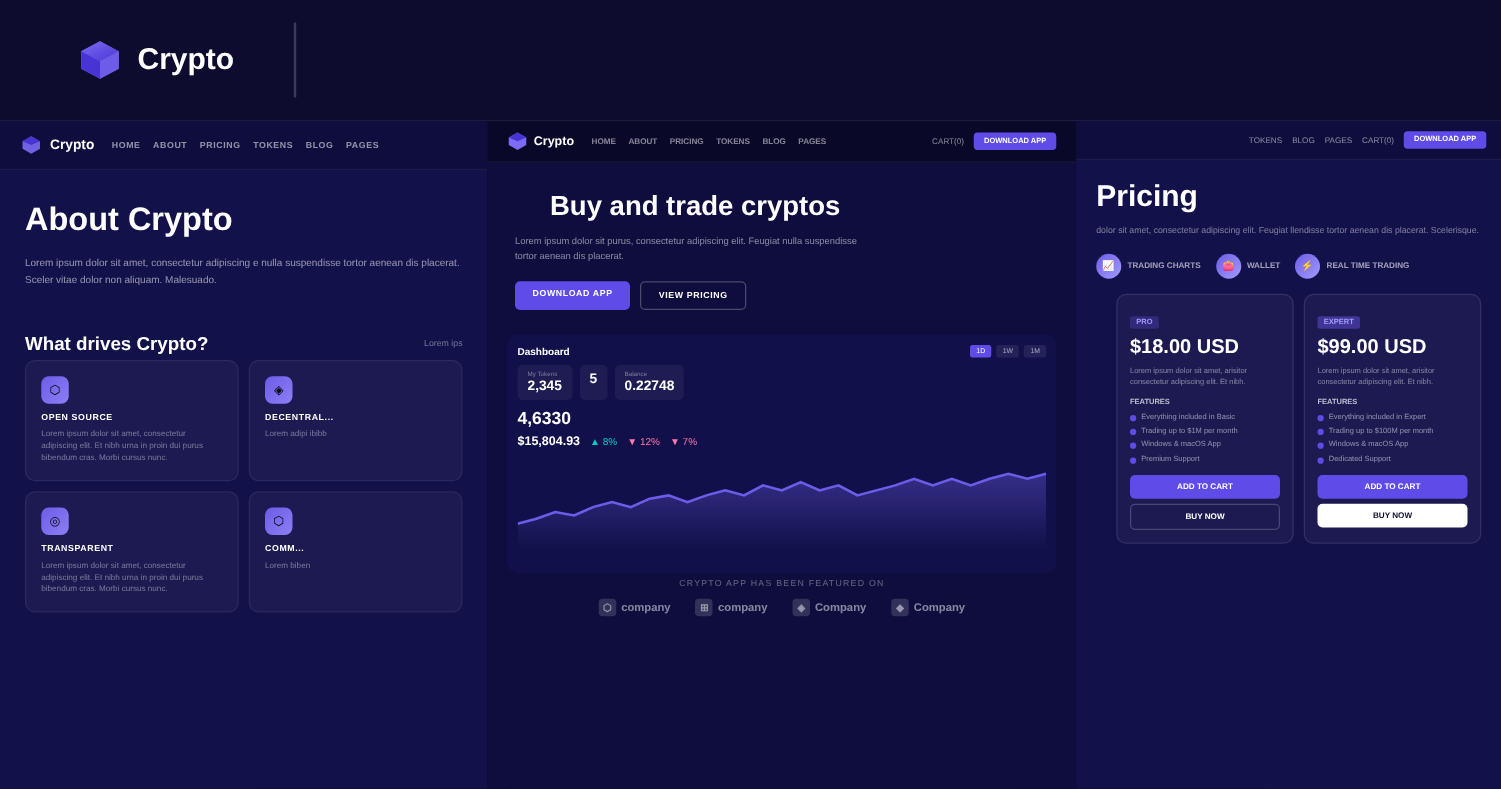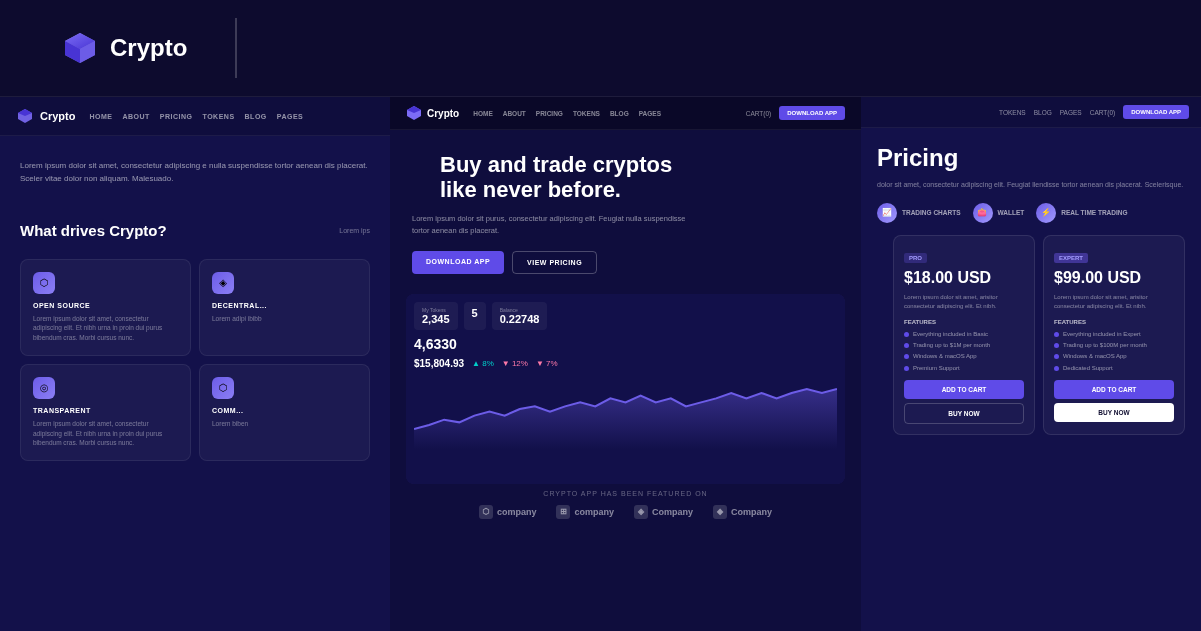--- a/index.html
+++ b/index.html
@@ -113,21 +113,21 @@
       line-height: 1.6;
       margin-bottom: 20px;
     }
     .what-drives {
       padding: 0 20px;
     }
     .what-drives-header {
       display: flex;
       align-items: center;
       justify-content: space-between;
-      margin-bottom: 20px;
+      margin-bottom: 4px;
     }
     .what-drives-title {
       color: #fff;
       font-size: 15px;
       font-weight: 800;
     }
     .what-drives-desc {
       color: rgba(255,255,255,0.4);
       font-size: 7px;
     }
@@ -611,20 +611,21 @@
       <div class="panel-nav-links">
         <span class="panel-nav-link">HOME</span>
         <span class="panel-nav-link">ABOUT</span>
         <span class="panel-nav-link">PRICING</span>
         <span class="panel-nav-link">TOKENS</span>
         <span class="panel-nav-link">BLOG</span>
         <span class="panel-nav-link">PAGES</span>
       </div>
     </nav>
     <div class="panel-content">
+      <div class="panel-title">About Crypto</div>
       <div class="panel-desc">Lorem ipsum dolor sit amet, consectetur adipiscing e nulla suspendisse tortor aenean dis placerat. Sceler vitae dolor non aliquam. Malesuado.</div>
     </div>
     <div class="what-drives">
       <div class="what-drives-header">
         <span class="what-drives-title">What drives Crypto?</span>
         <span class="what-drives-desc">Lorem ips</span>
       </div>
       <div class="features-grid">
         <div class="feature-card">
           <div class="feature-card-icon">⬡</div>
@@ -670,31 +671,38 @@
         <span class="center-nav-link">PAGES</span>
       </div>
       <div class="center-nav-actions">
         <span class="cart-label">CART(0)</span>
         <span class="dl-btn">DOWNLOAD APP</span>
       </div>
     </nav>
     <div class="center-hero">
       <div class="hero-title">
         <span>Buy and trade cryptos</span><br>
-        <span>like never before.</span>
       </div>
       <div class="hero-desc">Lorem ipsum dolor sit purus, consectetur adipiscing elit. Feugiat nulla suspendisse tortor aenean dis placerat.</div>
       <div class="hero-btns">
         <span class="btn-primary">DOWNLOAD APP</span>
         <span class="btn-outline">VIEW PRICING</span>
       </div>
     </div>
 
     <div class="dashboard-mockup">
       <div class="dash-inner">
+        <div class="dash-header-bar">
+          <span class="dash-title">Dashboard</span>
+          <div class="dash-tabs">
+            <span class="dash-tab active">1D</span>
+            <span class="dash-tab">1W</span>
+            <span class="dash-tab">1M</span>
+          </div>
+        </div>
         <div class="dash-stats-row">
           <div class="dash-stat-box">
             <div class="dash-stat-label">My Tokens</div>
             <div class="dash-stat-value">2,345</div>
           </div>
           <div class="dash-stat-box">
             <div class="dash-stat-label"> </div>
             <div class="dash-stat-value">5</div>
           </div>
           <div class="dash-stat-box">

